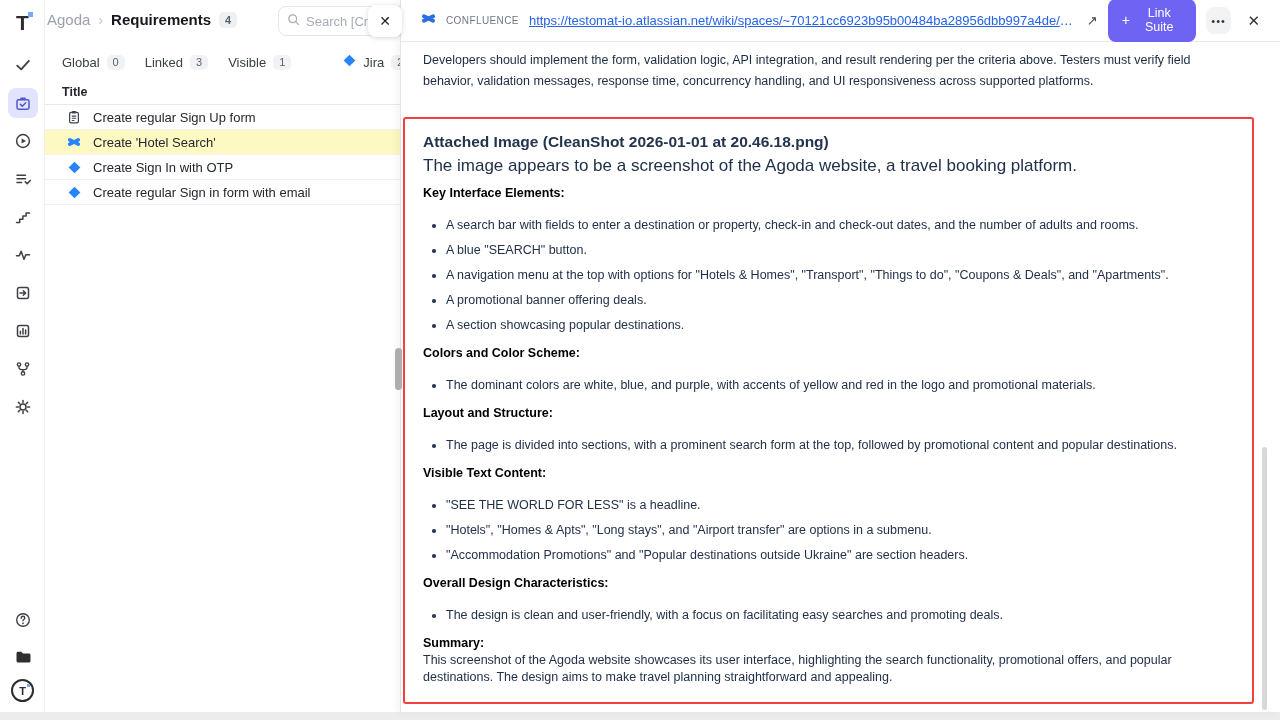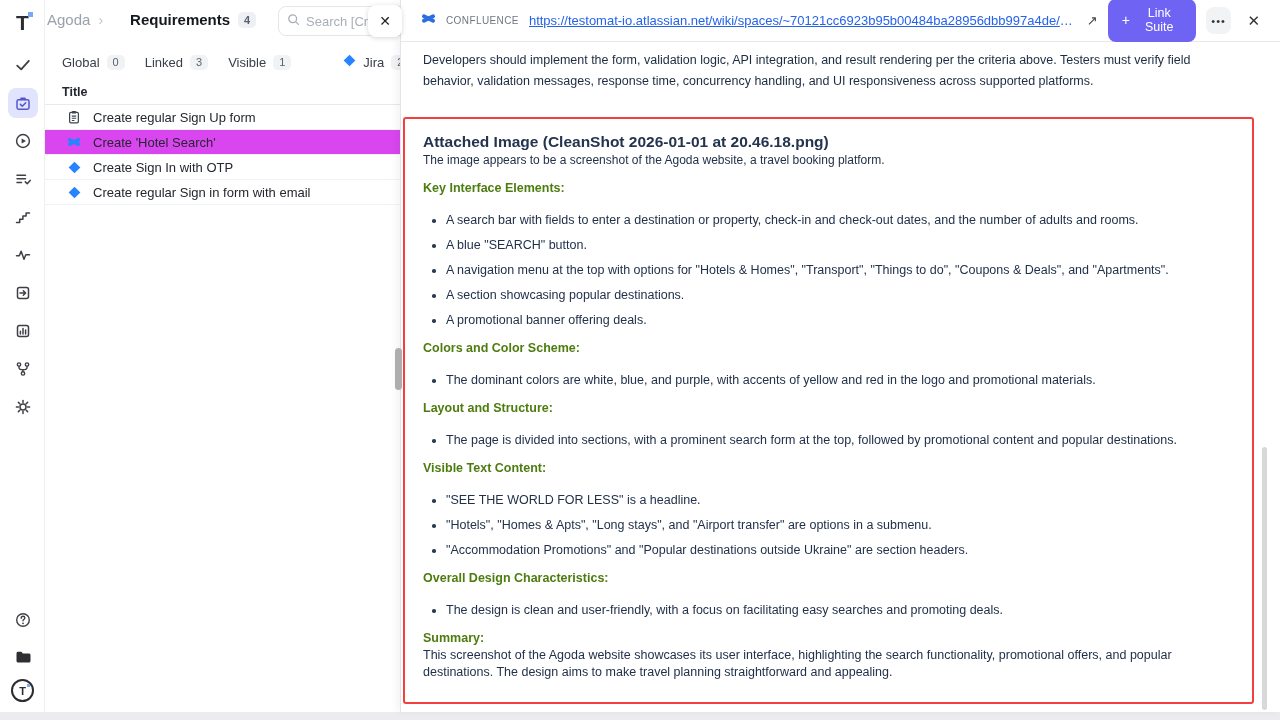--- a/index.html
+++ b/index.html
@@ -18,57 +18,57 @@
   .rail-bottom { position:absolute; left:0; bottom:10px; width:45px; display:flex; flex-direction:column; align-items:center; gap:7px; }
   .tbadge { width:23px; height:23px; border:2px solid #2b2b30; border-radius:50%; display:flex; align-items:center; justify-content:center; font-weight:800; font-size:11px; color:#2b2b30; position:relative; }
   .tbadge::after { content:""; position:absolute; right:2px; top:3px; width:3px; height:3px; background:#7aa7f8; }
 
   
   .listpane { position:absolute; left:45px; top:0; width:355px; height:712px; background:#fff; z-index:4; }
   .lp-head { position:absolute; left:0; top:0; width:100%; height:44px; }
   .crumb { position:absolute; left:2px; top:11px; display:flex; align-items:center; gap:8px; font-size:15px; }
   .crumb .proj { color:#9aa1ac; }
   .crumb .sep { color:#c0c5cd; font-size:14px; }
-  .crumb .cur { color:#15181d; font-weight:700;margin-left:19px; }
+  .crumb .cur { color:#15181d; font-weight:700; }
   .badge { background:#eef0f3; color:#5a6270; font-size:11px; font-weight:600; border-radius:5px; padding:2px 6px; line-height:12px; }
   .search { position:absolute; left:233px; top:6px; width:162px; height:30px; border:1px solid #e4e6ea; border-radius:8px; display:flex; align-items:center; padding:0 8px; gap:6px; background:#fff; }
   .search input { border:none; outline:none; width:110px; font-size:13px; color:#333; font-family:"Liberation Sans", sans-serif; }
   .search input::placeholder { color:#a8aeb8; }
   .tabs { position:absolute; left:0; top:50px; width:100%; height:24px; display:flex; padding-left:17px; }
   .tab { display:flex; align-items:center; gap:7px; font-size:13px; color:#3a4049; cursor:pointer; margin-right:20px; }
   .tab .cnt { background:#f1f2f4; color:#5a6270; font-size:11px; border-radius:5px; padding:1px 6px; line-height:13px; }
   .tab.jira { margin-left:32px; }
   .tab.confl { margin-left:9px; }
   .coltitle { position:absolute; left:17px; top:85px; font-size:12.5px; font-weight:700; color:#23272e; }
   .colrule { position:absolute; left:0; top:104px; width:100%; border-bottom:1px solid #e8e9eb; }
   .rows { position:absolute; left:0; top:105px; width:100%; }
   .row { height:25px; display:flex; align-items:center; padding-left:22px; gap:12px; border-bottom:1px solid #f1f2f3; cursor:pointer; background:#fff; }
-  .row.sel { background:#d946ef;text-align:center; }
+  .row.sel { background:#fef9c3;text-align:center; }
   .row .rtx { font-size:13px; color:#23272e; }
   .row .ric { width:14px; height:14px; display:flex; align-items:center; justify-content:center; }
 
   
   .float-close { position:absolute; left:368px; top:5px; width:34px; height:32px; background:#fff; border:none; border-radius:8px; box-shadow:0 1px 5px rgba(0,0,0,.16); font-size:14px; color:#222; cursor:pointer; z-index:35; font-family:"Liberation Sans", sans-serif; }
 
   
   .overlay { position:absolute; left:400px; top:0; width:880px; height:712px; background:#fff; border-left:1px solid #e4e4e6; box-shadow:-3px 0 8px rgba(0,0,0,.05); z-index:10; }
   .ov-head { position:absolute; left:0; top:0; width:100%; height:42px; border-bottom:1px solid #e7e8ea; display:flex; align-items:center; padding:0 14px 0 20px; gap:10px; }
   .src-label { font-size:10px; color:#6f7781; letter-spacing:.4px; }
   .url { font-size:13px; color:#2563eb; text-decoration:underline; max-width:566px; white-space:nowrap; overflow:hidden; text-overflow:ellipsis; cursor:pointer; }
   .extlink { font-size:13px; color:#444; cursor:pointer; }
   .ov-actions { margin-left:auto; display:flex; align-items:center; gap:10px; }
   .btn-link-suite { background:#6e63f2; color:#fff; border:none; border-radius:8px; font-size:12.5px; padding:7px 14px 8px; display:flex; align-items:center; gap:7px; cursor:pointer; font-family:"Liberation Sans", sans-serif; }
   .btn-more { background:#f2f3f5; border:none; border-radius:8px; width:30px; height:27px; font-size:11px; color:#333; letter-spacing:1px; cursor:pointer; }
   .btn-close { background:none; border:none; font-size:15px; color:#333; cursor:pointer; padding:2px 6px; }
 
   .content { position:absolute; left:22px; top:44px; width:820px; color:#22314a; }
   .intro { padding-top:6px; font-size:12.5px; line-height:21px; color:#1c2b41; width:812px; }
   h2.att { margin-top:40px; font-size:15.5px; line-height:20px; font-weight:700; color:#24344e; }
-  .lead { font-size:12px; line-height:17px; }
-  h3.sec { margin-top:11px; font-size:12.5px; line-height:17px; font-weight:700; color:#4d7c0f; }
+  .lead { margin-top:5px; font-size:17px; line-height:17px; }
+  h3.sec { margin-top:11px; font-size:12.5px; line-height:17px; font-weight:700; color:#000000; }
   ul.blts { list-style:none; }
   ul.blts li { margin-top:8px; line-height:17px; font-size:12.5px; padding-left:23px; position:relative; }
   ul.blts li:first-child { margin-top:15px; }
   ul.blts li::before { content:""; position:absolute; left:9px; top:7px; width:3.5px; height:3.5px; border-radius:50%; background:#2c3a52; }
   p.summary { font-size:12.5px; line-height:17px; width:815px; }
 
   .scroll-thumb { position:absolute; right:13px; top:447px; width:5px; height:263px; background:#d8d8d8; border-radius:3px; cursor:pointer; z-index:12; }
   .drag-handle { position:absolute; left:395px; top:348px; width:7px; height:42px; background:#aeaeae; border-radius:4px; cursor:grab; z-index:40; }
 
   
@@ -291,22 +291,22 @@
   <div class="content">
     <p class="intro">Developers should implement the form, validation logic, API integration, and result rendering per the criteria above. Testers must verify field behavior, validation messages, response time, concurrency handling, and UI responsiveness across supported platforms.</p>
     <h2 class="att">Attached Image (CleanShot 2026-01-01 at 20.46.18.png)</h2>
     <p class="lead">The image appears to be a screenshot of the Agoda website, a travel booking platform.</p>
     <div>
         <h3 class="sec">Key Interface Elements:</h3>
         <ul class="blts">
           <li>A search bar with fields to enter a destination or property, check-in and check-out dates, and the number of adults and rooms.</li>
           <li>A blue "SEARCH" button.</li>
           <li>A navigation menu at the top with options for "Hotels &amp; Homes", "Transport", "Things to do", "Coupons &amp; Deals", and "Apartments".</li>
+          <li>A promotional banner offering deals.</li>
           <li>A section showcasing popular destinations.</li>
-          <li>A promotional banner offering deals.</li>
         </ul>
         <h3 class="sec">Colors and Color Scheme:</h3>
         <ul class="blts">
           <li>The dominant colors are white, blue, and purple, with accents of yellow and red in the logo and promotional materials.</li>
         </ul>
         <h3 class="sec">Layout and Structure:</h3>
         <ul class="blts">
           <li>The page is divided into sections, with a prominent search form at the top, followed by promotional content and popular destinations.</li>
         </ul>
         <h3 class="sec">Visible Text Content:</h3>

